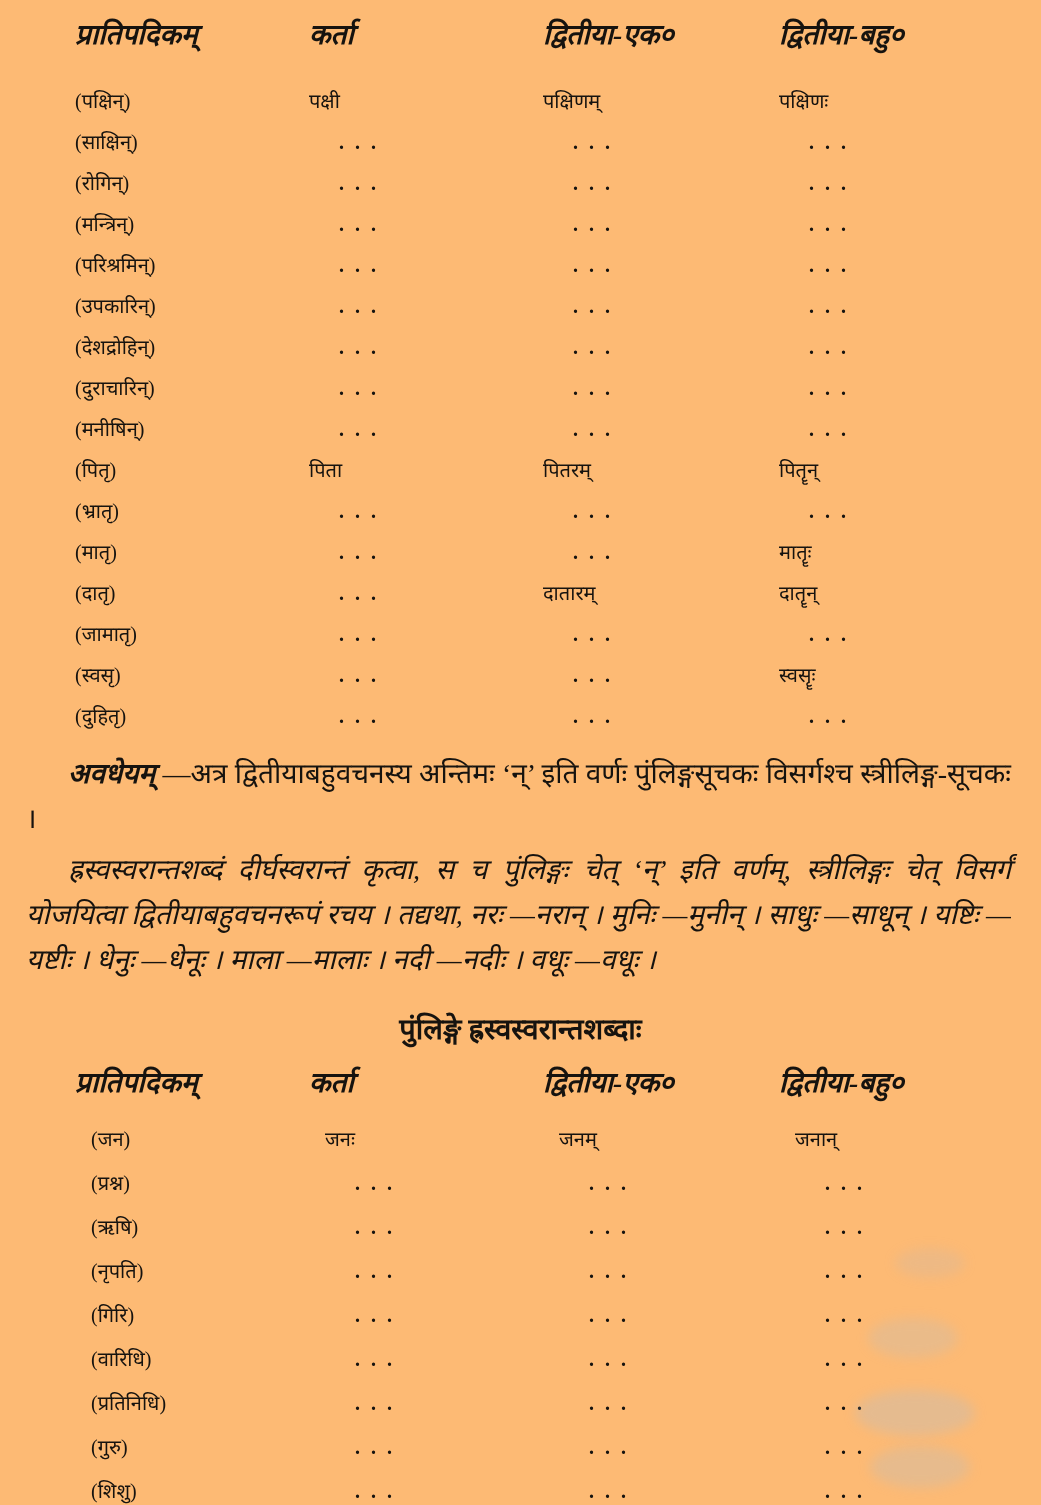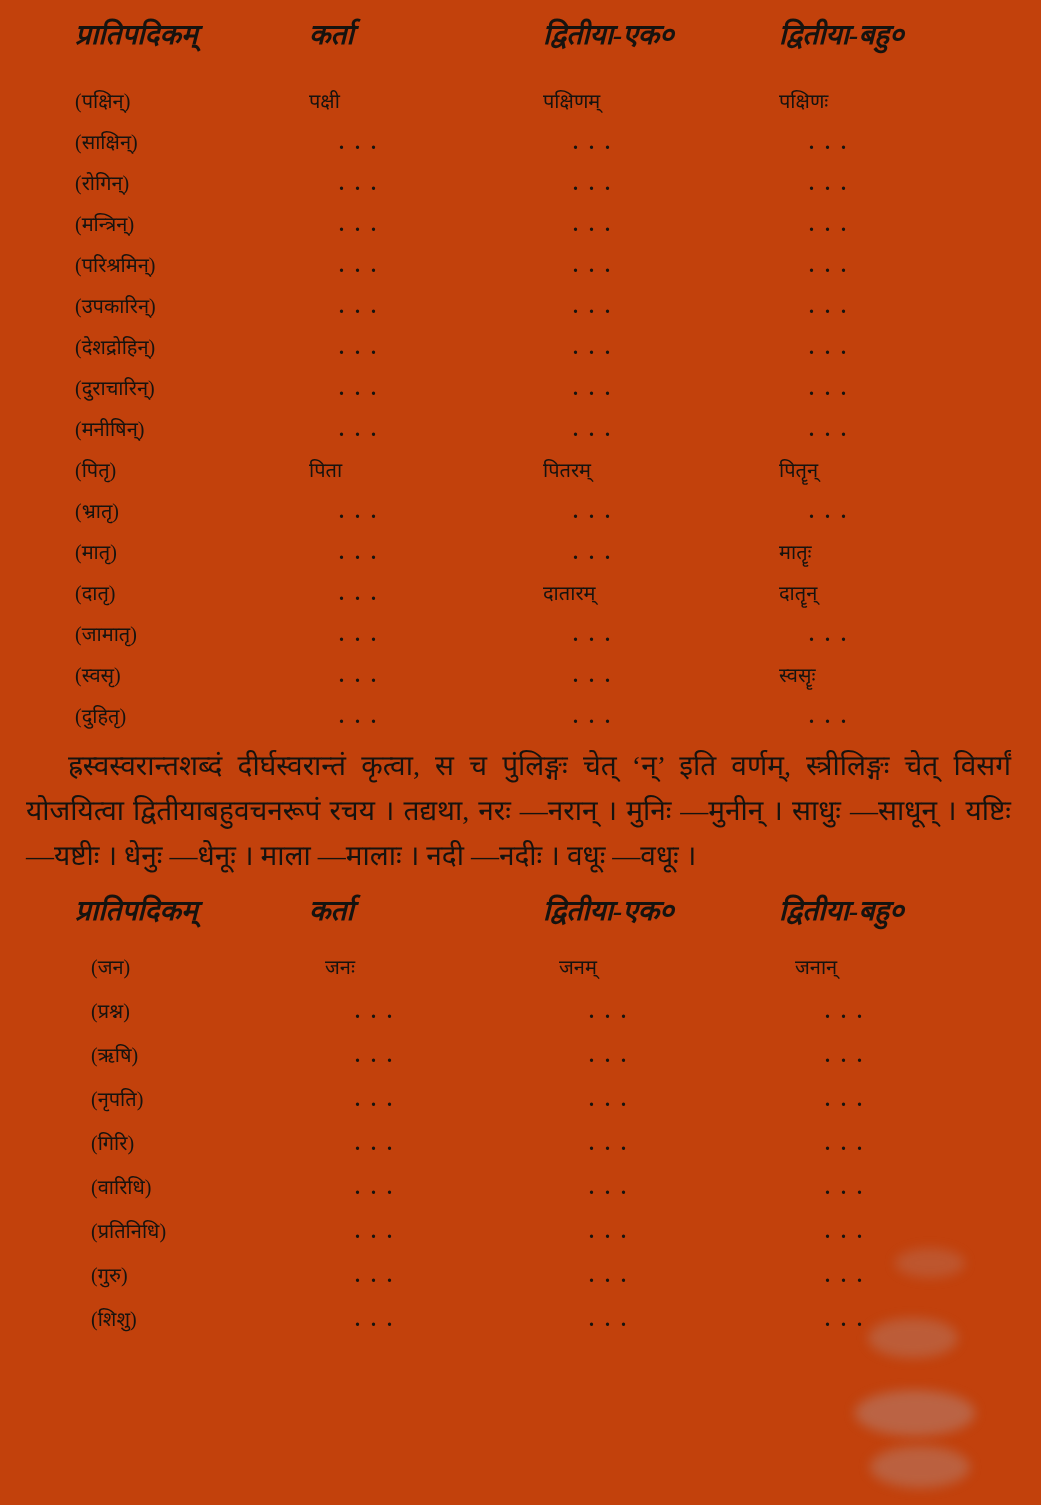--- a/index.html
+++ b/index.html
@@ -1,21 +1,21 @@
 <!DOCTYPE html>
 <html><head>
 <meta charset="utf-8">
 <style>
   html,body{margin:0;padding:0;}
   body{background:#d9d9d9;font-family:"Liberation Serif", serif;}
   .page{
     position:relative;
     width:1041px;height:1505px;
     margin:0 auto;
-    background:#c2410c;
+    background:#fdba74;
     color:#16130f;
     overflow:hidden;
   }
   
   .t-header, .t-body{
     display:grid;
     grid-template-columns:234px 234px 236px 1fr;
     padding:0 40px 0 75px;
   }
   .t-header{
@@ -39,21 +39,21 @@
   
   .para{
     margin:0 30px 0 26px;
     font-size:28px;
     line-height:45px;
     text-align:justify;
     text-indent:42px;
     font-weight:500;
   }
   #note1{margin-top:14px;}
-  #note2{margin-top:6px;}
+  #note2{margin-top:6px;font-style:italic;}
   .lead{font-style:italic;font-weight:600;}
   
   .heading{
     margin-top:26px;
     text-align:center;
     font-size:29px;
     font-weight:bold;
     line-height:42px;
   }
   
@@ -172,23 +172,25 @@
       <div class="cell">स्वसॄः</div>
     </div>
     <div class="row">
       <div class="cell">(दुहितृ)</div>
       <div class="cell dots">. . .</div>
       <div class="cell dots">. . .</div>
       <div class="cell dots">. . .</div>
     </div>
   </div>
 
+  <p class="para" id="note1"><span class="lead">अवधेयम्</span><span> —अत्र द्वितीयाबहुवचनस्य अन्तिमः ‘न्’ इति वर्णः पुंलिङ्गसूचकः विसर्गश्च स्त्रीलिङ्ग-सूचकः ।</span></p>
 
   <p class="para" id="note2"><span>ह्रस्वस्वरान्तशब्दं दीर्घस्वरान्तं कृत्वा, स च पुंलिङ्गः चेत् ‘न्’ इति वर्णम्, स्त्रीलिङ्गः चेत् विसर्गं योजयित्वा द्वितीयाबहुवचनरूपं रचय । तद्यथा, नरः —नरान् । मुनिः —मुनीन् । साधुः —साधून् । यष्टिः —यष्टीः । धेनुः —धेनूः । माला —मालाः । नदी —नदीः । वधूः —वधूः ।</span></p>
 
+  <div class="heading">पुंलिङ्गे ह्रस्वस्वरान्तशब्दाः</div>
 
   <div class="t-header" id="table2-header">
     <div class="cell">प्रातिपदिकम्</div>
     <div class="cell">कर्ता</div>
     <div class="cell">द्वितीया-एक०</div>
     <div class="cell">द्वितीया-बहु०</div>
   </div>
 
   <div class="t-body" id="table2-body">
     <div class="row">

